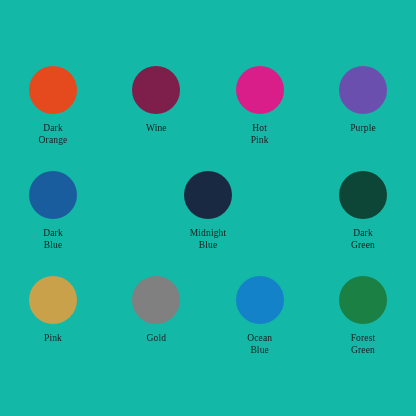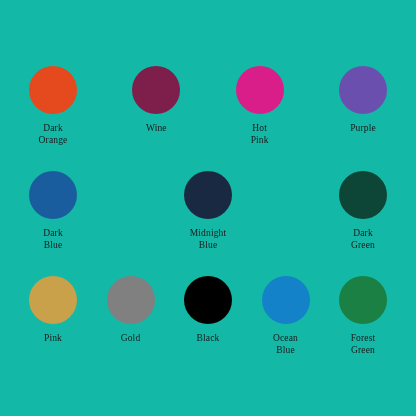--- a/index.html
+++ b/index.html
@@ -99,24 +99,20 @@
   <div class="swatch-row">
     <div class="swatch-cell">
       <span class="swatch-dot" style="background-color: rgb(201, 161, 74);"></span>
       <span class="swatch-label">Pink</span>
     </div>
     <div class="swatch-cell">
       <span class="swatch-dot" style="background-color: rgb(128, 128, 128);"></span>
       <span class="swatch-label">Gold</span>
     </div>
     <div class="swatch-cell">
-      <span class="swatch-dot" style="background-color: rgb(0, 0, 0);"></span>
-      <span class="swatch-label">Black</span>
-    </div>
-    <div class="swatch-cell">
       <span class="swatch-dot" style="background-color: rgb(20, 130, 200);"></span>
       <span class="swatch-label">Ocean
 Blue</span>
     </div>
     <div class="swatch-cell">
       <span class="swatch-dot" style="background-color: rgb(27, 128, 67);"></span>
       <span class="swatch-label">Forest
 Green</span>
     </div>
   </div>

